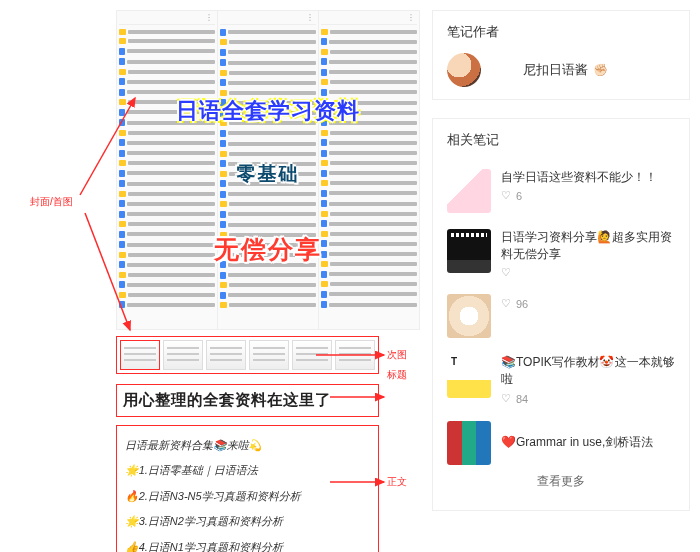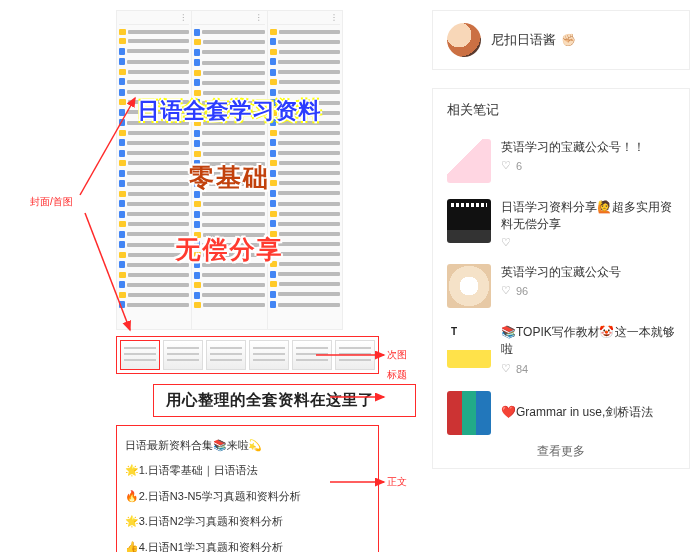--- a/index.html
+++ b/index.html
@@ -1,65 +1,65 @@
 <!DOCTYPE html>
 <html><head>
 <meta charset="utf-8">
 <style>
   * { box-sizing: border-box; margin: 0; padding: 0; }
   body { font-family: -apple-system, "PingFang SC", "Microsoft YaHei", sans-serif; background: #fff; width: 700px; height: 552px; overflow: hidden; font-size: 12px; color: #333; position: relative; }
   .stage { position: relative; width: 700px; height: 552px; }
 
   
   .post { position: absolute; left: 116px; top: 10px; width: 263px; }
-  .cover { width: 227px; height: 320px; background: #fafafa; border: 1px solid #eee; position: relative; overflow: hidden; }
+  .cover { width: 304px; height: 320px; background: #fafafa; border: 1px solid #eee; position: relative; overflow: hidden; }
   .filecols { display: flex; height: 100%; }
   .filecol { flex: 1; border-right: 1px solid #eee; padding: 4px 2px; }
   .filecol:last-child { border-right: none; }
   .fhdr { height: 10px; border-bottom: 1px solid #eee; margin-bottom: 2px; position: relative; }
   .fhdr::after { content: "⋮"; position: absolute; right: 2px; top: -2px; font-size: 8px; color: #999; }
   .frow { display: flex; align-items: center; gap: 2px; margin: 3.5px 0; }
   .fico-folder { width: 7px; height: 6px; background: #ffca28; border-radius: 1px; flex: none; }
   .fico-doc { width: 6px; height: 7px; background: #4285f4; border-radius: 1px; flex: none; }
   .fname { flex: 1; height: 4px; background: #bbb; border-radius: 1px; }
   .overlay-text { position: absolute; left: 0; right: 0; text-align: center; font-weight: 900; pointer-events: none; }
   .ot1 { top: 85px; font-size: 22px; color: #2b3cff; text-shadow: -2px 0 #fff, 2px 0 #fff, 0 -2px #fff, 0 2px #fff, -2px -2px #ff0, 2px 2px #ff0, -2px 2px #ff0, 2px -2px #ff0; letter-spacing: 1px; }
-  .ot2 { top: 150px; font-size: 25px; color: #c2410c; text-shadow: -2px 0 #fff, 2px 0 #fff, 0 -2px #fff, 0 2px #fff, -2px -2px #fff, 2px 2px #fff; letter-spacing: 2px; }
+  .ot2 { top: 150px; font-size: 19px; color: #0c4a6e; text-shadow: -2px 0 #fff, 2px 0 #fff, 0 -2px #fff, 0 2px #fff, -2px -2px #fff, 2px 2px #fff; letter-spacing: 2px; }
   .ot3 { top: 222px; font-size: 25px; color: #ff3a2f; text-shadow: -2px 0 #fff, 2px 0 #fff, 0 -2px #fff, 0 2px #fff, -2px -2px #fff, 2px 2px #fff; letter-spacing: 2px; }
 
   .thumbs { margin-top: 6px; width: 263px; height: 38px; border: 1.5px solid #ff2a2a; display: flex; align-items: center; padding: 3px; gap: 3px; }
   .thumb { flex: 1; height: 30px; background: linear-gradient(#fff, #eee); border: 1px solid #ddd; position: relative; }
   .thumb.active { border: 1.5px solid #ff2a2a; }
   .thumb::before, .thumb::after { content: ""; position: absolute; left: 3px; right: 3px; height: 2px; background: #ccc; }
   .thumb::before { top: 6px; }
   .thumb::after { top: 12px; }
   .thumb .t3 { position: absolute; left: 3px; right: 3px; top: 18px; height: 2px; background: #ccc; }
 
-  .title-box { margin-top: 10px; width: 263px; border: 1.5px solid #ff2a2a; padding: 5px 12px; font-size: 15.5px; font-weight: 700; color: #222; letter-spacing: 0.5px; margin-left: 37px; }
+  .title-box { margin-top: 10px; width: 263px; border: 1.5px solid #ff2a2a; padding: 5px 6px; font-size: 15.5px; font-weight: 700; color: #222; letter-spacing: 0.5px; }
 
   .body-box { margin-top: 8px; width: 263px; border: 1.5px solid #ff2a2a; padding: 8px 8px; font-size: 11px; color: #333; }
-  .body-box p { margin: 4px 0 10px; line-height: 1.4; }
+  .body-box p { margin: 4px 0 10px; line-height: 1.4; font-style: italic; }
 
   
   .callout { position: absolute; color: #ff2a2a; font-size: 10px; font-weight: 500; }
   .callout.c-cover { left: 30px; top: 195px; }
   .callout.c-thumbs { left: 387px; top: 348px; }
   .callout.c-title { left: 387px; top: 368px; }
   .callout.c-body { left: 387px; top: 475px; }
 
   
   svg.arrows { position: absolute; left: 0; top: 0; pointer-events: none; }
 
   
   .sidebar { position: absolute; right: 10px; top: 10px; width: 258px; }
   .card { border: 1px solid #eee; padding: 12px 14px; margin-bottom: 18px; background: #fff; }
   .card-h { font-size: 13px; color: #333; margin-bottom: 12px; }
   .author { display: flex; align-items: center; gap: 10px; }
   .avatar { width: 34px; height: 34px; border-radius: 50%; background: radial-gradient(circle at 35% 35%, #f8d7b8 0 40%, #cb7043 40% 70%, #5b3a2d 70%); flex: none; }
-  .author-name { font-size: 13px; color: #333; }
+  .author-name { font-size: 13px; color: #333; margin-left: 32px; }
   .hand { font-size: 12px; color: #e9a99a; margin-left: 2px; }
 
   .related-item { display: flex; gap: 10px; padding: 8px 0; }
   .ri-thumb { width: 44px; height: 44px; border-radius: 3px; flex: none; background: #ddd; position: relative; overflow: hidden; }
   .ri-right { flex: 1; min-width: 0; }
   .ri-title { font-size: 12px; color: #333; line-height: 1.45; overflow: hidden; display: -webkit-box; -webkit-line-clamp: 2; -webkit-box-orient: vertical; }
   .ri-like { display: flex; align-items: center; gap: 5px; color: #999; font-size: 11px; margin-top: 4px; }
   .heart { width: 10px; height: 10px; display: inline-block; position: relative; }
   .heart::before { content: "♡"; position: absolute; left: 0; top: -2px; font-size: 11px; color: #999; }
   .see-more { text-align: center; font-size: 12px; color: #666; padding: 6px 0 2px; }
@@ -482,36 +482,37 @@
 
     <line x1="316" y1="355" x2="384" y2="355" stroke="#ff2a2a" stroke-width="1.5" marker-end="url(#ah)"></line>
 
     <line x1="330" y1="397" x2="384" y2="397" stroke="#ff2a2a" stroke-width="1.5" marker-end="url(#ah)"></line>
 
     <line x1="330" y1="482" x2="384" y2="482" stroke="#ff2a2a" stroke-width="1.5" marker-end="url(#ah)"></line>
   </svg>
 
   <div class="sidebar">
     <div class="card">
+      <div class="card-h">笔记作者</div>
       <div class="author">
         <div class="avatar"></div>
         <div>
           <span class="author-name">尼扣日语酱</span>
           <span class="hand">✊🏻</span>
         </div>
       </div>
     </div>
 
-    <div class="card" style="padding-bottom:6px;">
+    <div class="card" style="padding-bottom:18px;">
       <div class="card-h">相关笔记</div>
 
       <div class="related-item">
         <div class="ri-thumb th-a"></div>
         <div class="ri-right">
-          <div class="ri-title">英语学习的宝藏公众号！！</div>
+          <div class="ri-title">自学日语这些资料不能少！！</div>
           <div class="ri-like">
               <span class="heart"></span>
               <span>6</span>
             </div>
         </div>
       </div>
 
       <div class="related-item">
         <div class="ri-thumb th-b"></div>
         <div class="ri-right">
@@ -519,21 +520,20 @@
           <div class="ri-like">
               <span class="heart"></span>
               <span></span>
             </div>
         </div>
       </div>
 
       <div class="related-item">
         <div class="ri-thumb th-c"></div>
         <div class="ri-right">
-          <div class="ri-title">英语学习的宝藏公众号</div>
           <div class="ri-like">
               <span class="heart"></span>
               <span>96</span>
             </div>
         </div>
       </div>
 
       <div class="related-item">
         <div class="ri-thumb th-d"></div>
         <div class="ri-right">

